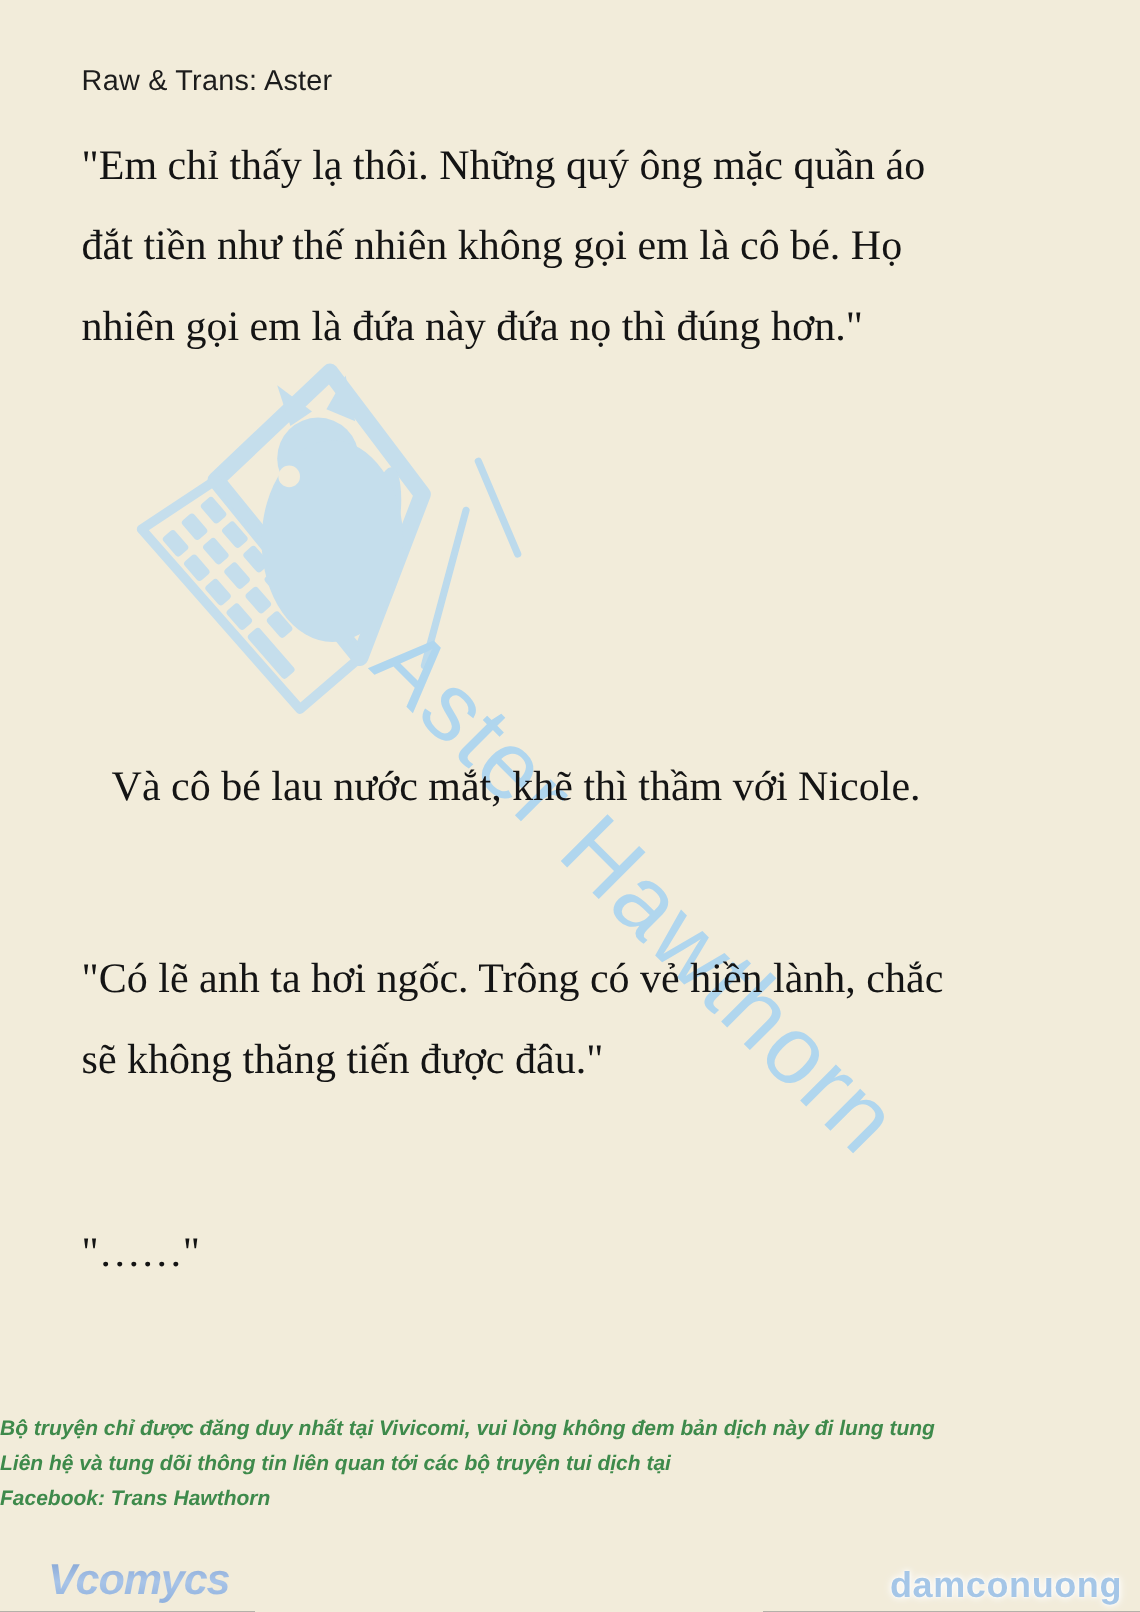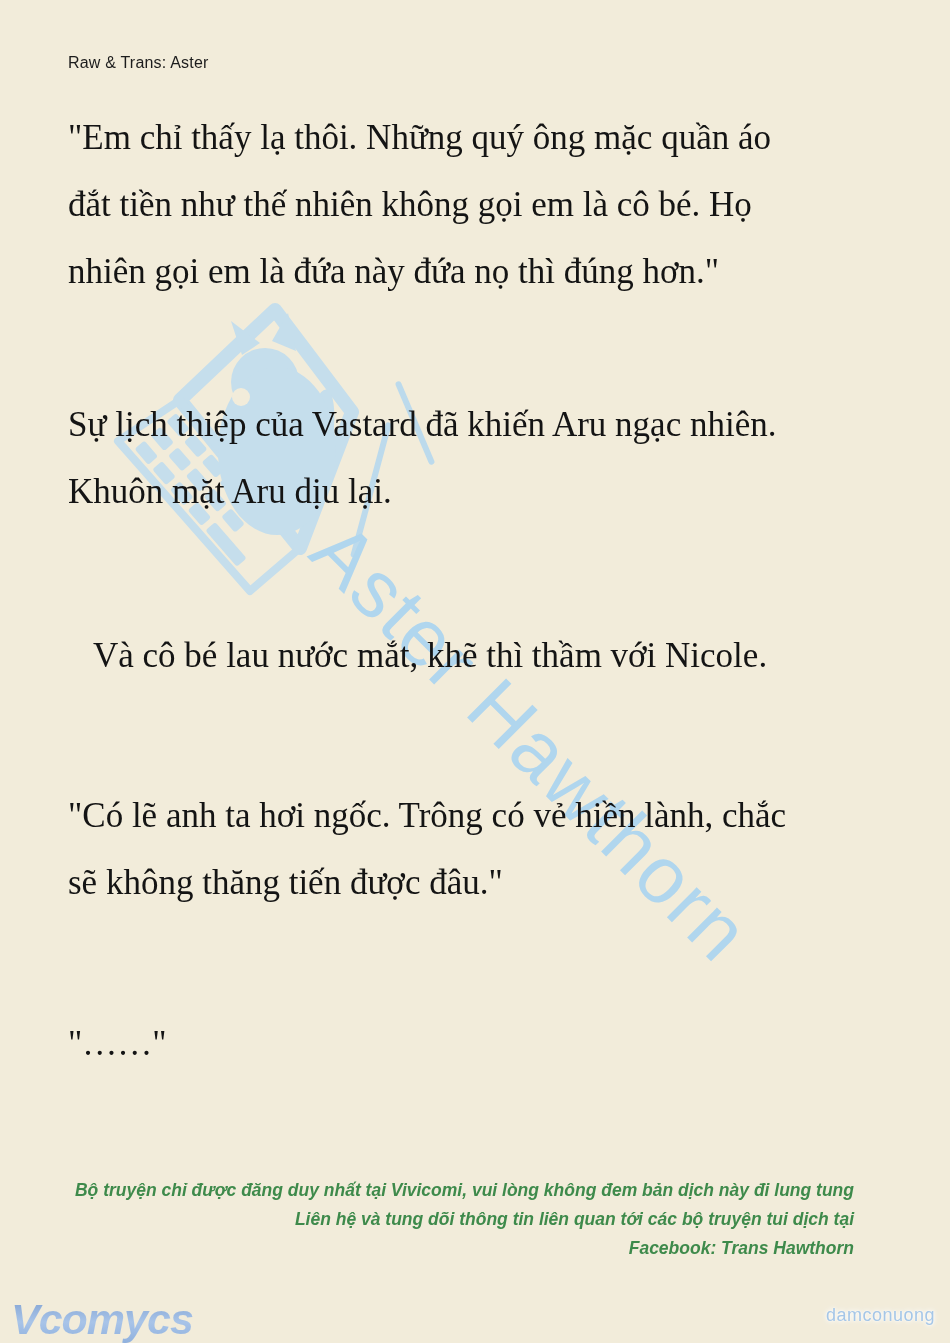--- a/index.html
+++ b/index.html
@@ -7,21 +7,21 @@
     position:relative;
     width:950px;height:1343px;
     background:#f2ecda;
     overflow:hidden;
     font-family:"Liberation Serif","DejaVu Serif",serif;
   }
   
   .credit{
     position:absolute;left:68px;top:54px;
     font-family:"Liberation Sans","DejaVu Sans",sans-serif;
-    font-size:16px;color:#1c1c1c;letter-spacing:.2px;
+    font-size:24px;color:#1c1c1c;letter-spacing:.2px;
     white-space:nowrap;
   }
   
   .para{
     position:absolute;left:68px;
     font-size:35px;line-height:67px;color:#141414;
   }
   .para .line{white-space:nowrap;}
   .p1{top:104px;}
   .p2{top:391px;}
@@ -37,40 +37,40 @@
     font-size:80px;color:#b0d6ee;white-space:nowrap;
     transform:rotate(45deg);transform-origin:left top;
     letter-spacing:2px;
   }
   .flourish{position:absolute;background:#bcdaec;border-radius:3px;}
   .f1{left:368px;top:420px;width:6px;height:140px;transform:rotate(15deg);}
   .f2{left:412px;top:378px;width:6px;height:90px;transform:rotate(-23deg);}
   
   .footer{
     position:absolute;left:0;top:1176px;width:854px;
-    text-align:right;
+    text-align:left;
     font-family:"Liberation Sans","DejaVu Sans",sans-serif;
     font-style:italic;font-weight:bold;
     font-size:17.5px;line-height:29px;color:#3e8a4b;
   }
   
   .logo-left{
-    position:absolute;left:11px;top:1295px;
+    position:absolute;left:40px;top:1295px;
     font-family:"Liberation Sans","DejaVu Sans",sans-serif;
     font-weight:bold;font-style:italic;
-    font-size:43px;letter-spacing:-1px;
+    font-size:36px;letter-spacing:-1px;
     background:linear-gradient(180deg,#7d9ecf 0%,#a8c4e8 55%,#8fb0dd 100%);
     -webkit-background-clip:text;background-clip:text;
     color:#8fafdd;-webkit-text-fill-color:transparent;
     white-space:nowrap;
   }
   .logo-right{
     position:absolute;right:15px;top:1305px;
     font-family:"Liberation Sans","DejaVu Sans",sans-serif;
-    font-weight:normal;font-size:18px;letter-spacing:.5px;
+    font-weight:bold;font-size:30px;letter-spacing:.5px;
     color:#a5c6e7;
     text-shadow:0 0 2px #ffffff,0 0 5px #ffffff,0 0 9px rgba(255,255,255,.85);
     white-space:nowrap;
   }
 </style>
 </head>
 <body>
 
 <div class="page">
 
@@ -115,24 +115,20 @@
   </div>
 
   <div class="credit">Raw &amp; Trans: Aster</div>
 
   <div class="para p1">
     <div class="line">"Em chỉ thấy lạ thôi. Những quý ông mặc quần áo</div>
     <div class="line">đắt tiền như thế nhiên không gọi em là cô bé. Họ</div>
     <div class="line">nhiên gọi em là đứa này đứa nọ thì đúng hơn."</div>
   </div>
 
-  <div class="para p2">
-    <div class="line">Sự lịch thiệp của Vastard đã khiến Aru ngạc nhiên.</div>
-    <div class="line">Khuôn mặt Aru dịu lại.</div>
-  </div>
 
   <div class="para p3">
     <div class="line">Và cô bé lau nước mắt, khẽ thì thầm với Nicole.</div>
   </div>
 
   <div class="para p4">
     <div class="line">"Có lẽ anh ta hơi ngốc. Trông có vẻ hiền lành, chắc</div>
     <div class="line">sẽ không thăng tiến được đâu."</div>
   </div>
 

